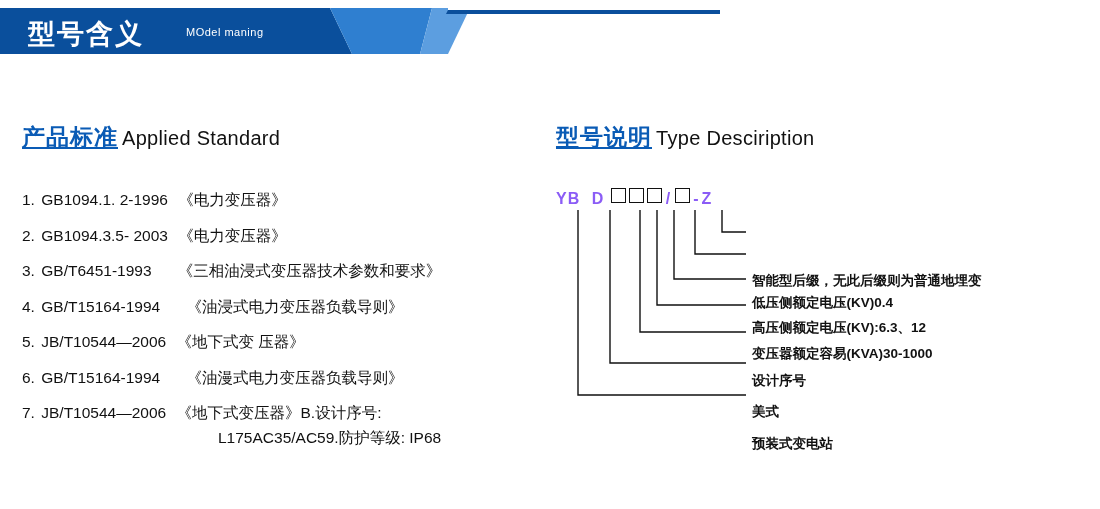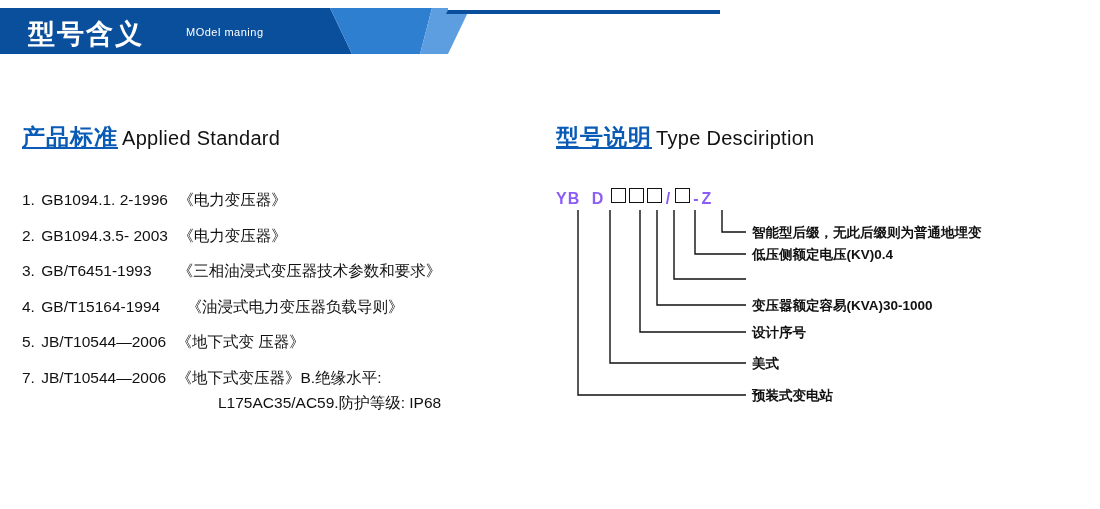--- a/index.html
+++ b/index.html
@@ -128,20 +128,21 @@
     width: 540px;
     height: 260px;
   }
 
   .label {
     position: absolute;
     font-size: 13.5px;
     font-weight: bold;
     color: #111111;
     white-space: nowrap;
+    margin-top: 48px;
   }
 </style>
 </head>
 <body>
 
 <div class="banner">
   <svg class="banner-bg" viewBox="0 0 720 46" preserveAspectRatio="none">
     <polygon points="0,0 330,0 352,46 0,46" fill="#0a4f9c"></polygon>
     <polygon points="330,0 432,0 420,46 352,46" fill="#2f7fd0"></polygon>
     <polygon points="432,0 470,0 448,46 420,46" fill="#5c9ee0"></polygon>
@@ -179,24 +180,29 @@
   <div class="std-item">
     <span class="idx">4.</span>
     <span class="code">GB/T15164-1994</span>
     <span class="name" style="margin-left:22px;">《油浸式电力变压器负载导则》</span>
   </div>
   <div class="std-item">
     <span class="idx">5.</span>
     <span class="code">JB/T10544—2006</span>
     <span class="name">《地下式变 压器》</span>
   </div>
+  <div class="std-item">
+    <span class="idx">6.</span>
+    <span class="code">GB/T15164-1994</span>
+    <span class="name" style="margin-left:22px;">《油漫式电力变压器负载导则》</span>
+  </div>
   <div class="std-item" style="margin-bottom:4px;">
     <span class="idx">7.</span>
     <span class="code">JB/T10544—2006</span>
-    <span class="name">《地下式变压器》B.绝缘水平:</span>
+    <span class="name">《地下式变压器》B.设计序号:</span>
   </div>
   <div class="std-cont">L175AC35/AC59.防护等级: IP68</div>
 </div>
 
 <div class="type-area">
 
   <div class="type-code">
     <span>YB</span>
     <span style="margin-left:6px;">D</span>
     <span class="box"></span><span class="box"></span><span class="box"></span><span class="sep">/</span><span class="box"></span><span class="sep">-</span><span>Z</span>
@@ -214,18 +220,19 @@
 
     <path d="M84,22 L84,144 L190,144" stroke="#111111" stroke-width="1.4" fill="none"></path>
 
     <path d="M54,22 L54,175 L190,175" stroke="#111111" stroke-width="1.4" fill="none"></path>
 
     <path d="M22,22 L22,207 L190,207" stroke="#111111" stroke-width="1.4" fill="none"></path>
   </svg>
 
   <div class="label" style="left:196px; top:36px;">智能型后缀，无此后缀则为普通地埋变</div>
   <div class="label" style="left:196px; top:58px;">低压侧额定电压(KV)0.4</div>
+  <div class="label" style="left:196px; top:83px;">高压侧额定电压(KV):6.3、12</div>
   <div class="label" style="left:196px; top:109px;">变压嚣额定容易(KVA)30-1000</div>
   <div class="label" style="left:196px; top:136px;">设计序号</div>
   <div class="label" style="left:196px; top:167px;">美式</div>
   <div class="label" style="left:196px; top:199px;">预装式变电站</div>
 
 </div>
 
 </body></html>

